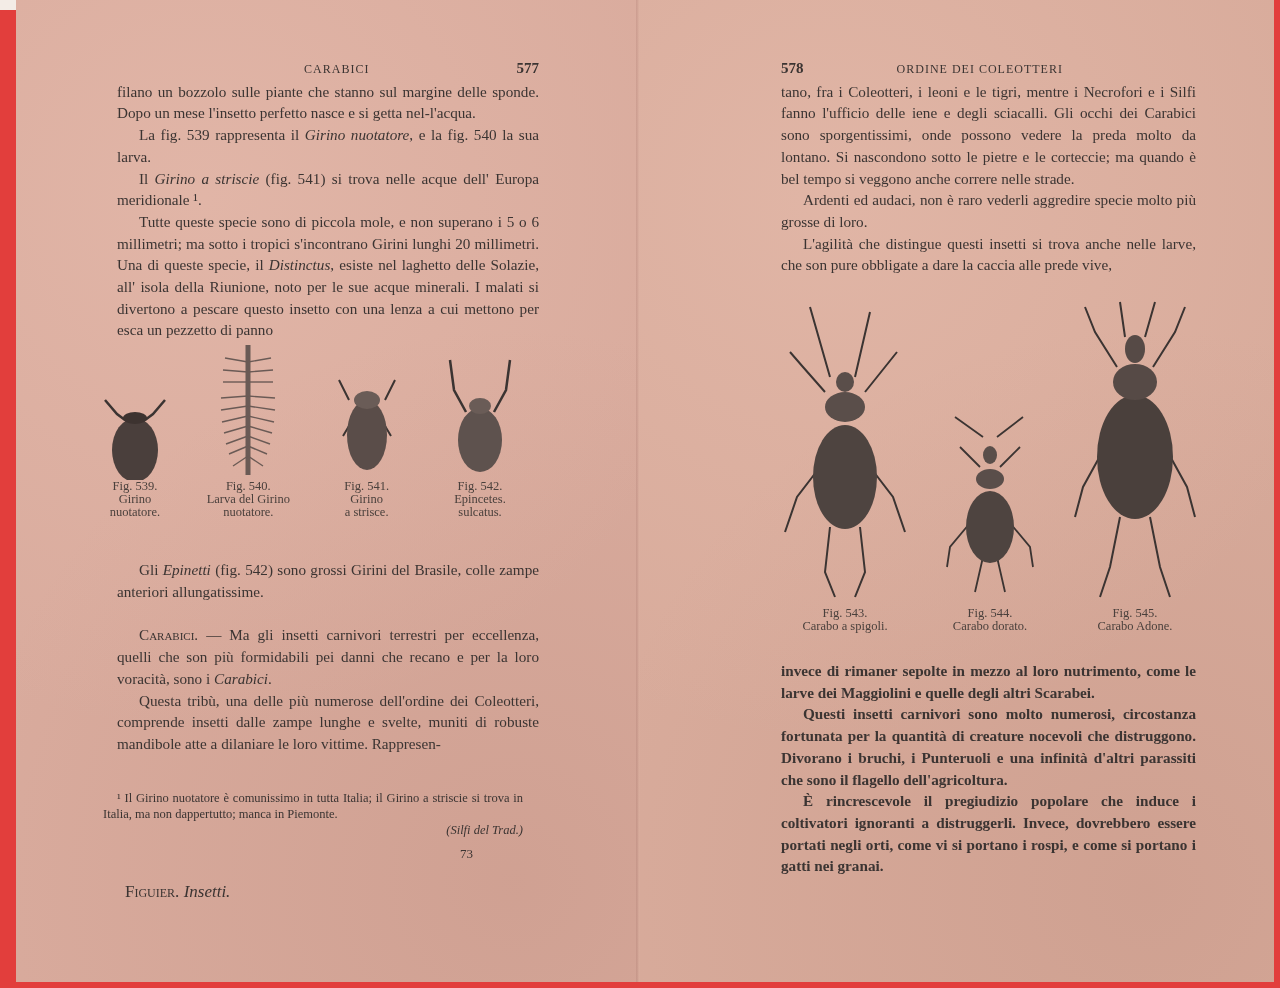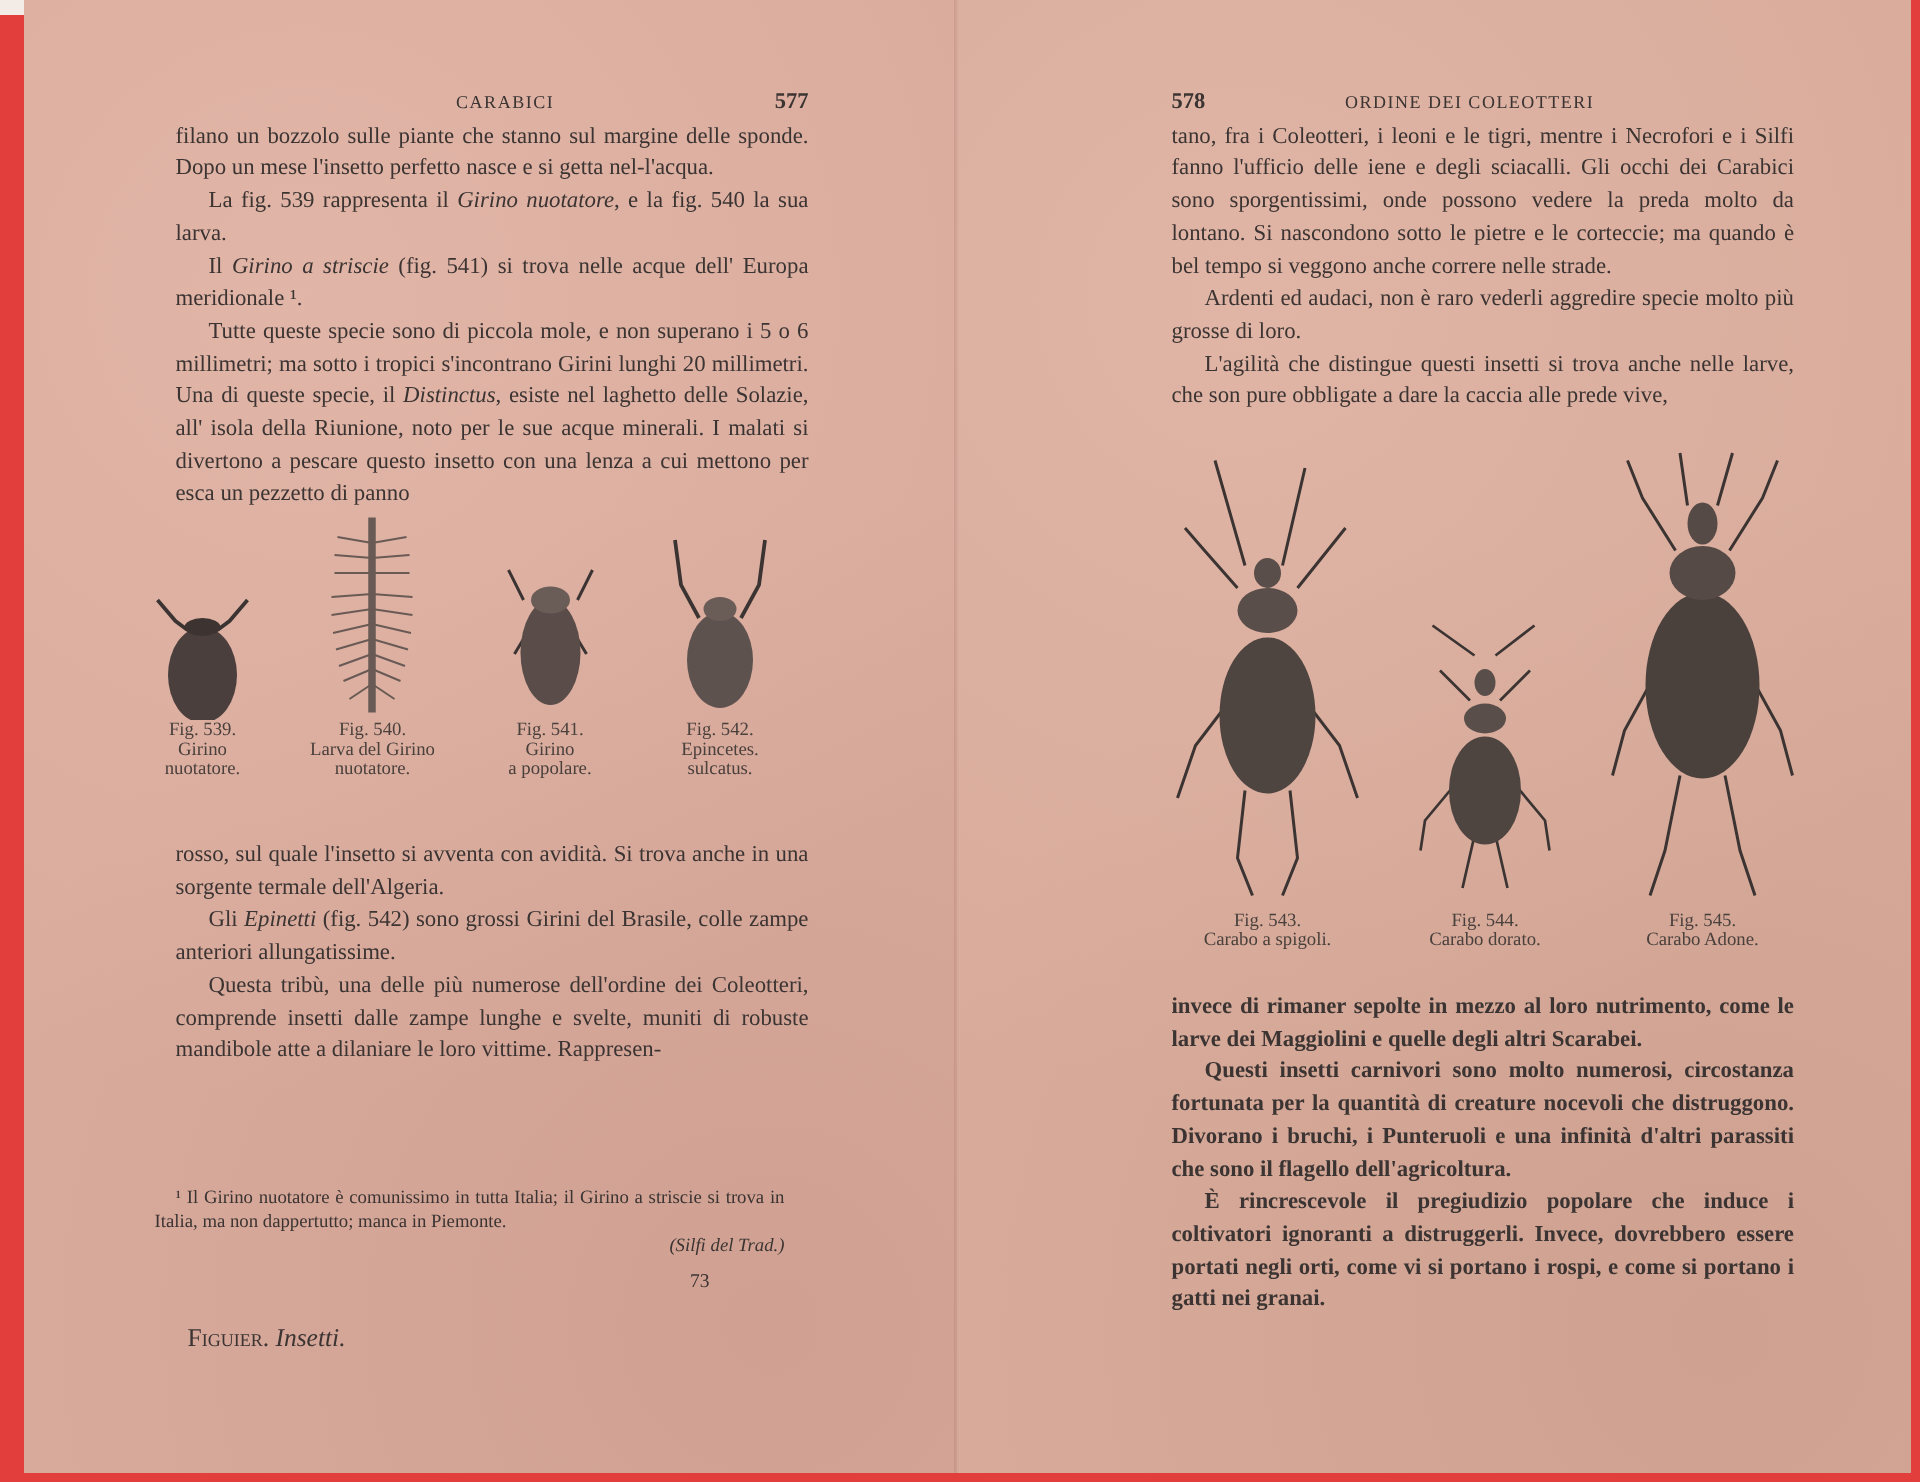--- a/index.html
+++ b/index.html
@@ -92,37 +92,37 @@
     <div class="cap">nuotatore.</div>
   </div>
   <div class="fig" style="width:90px;">
     <svg width="80" height="140" viewBox="0 0 80 140">
       <path d="M12 40 L22 60 M68 40 L58 60 M16 96 L22 86 M64 96 L58 86" stroke="#3b3432" stroke-width="2" fill="none"></path>
       <ellipse cx="40" cy="95" rx="20" ry="35" fill="#5a4d49"></ellipse>
       <ellipse cx="40" cy="60" rx="13" ry="9" fill="#6a5c57"></ellipse>
     </svg>
     <div class="cap">Fig. 541.</div>
     <div class="cap">Girino</div>
-    <div class="cap">a popolare.</div>
+    <div class="cap">a strisce.</div>
   </div>
   <div class="fig" style="width:90px;">
     <svg width="80" height="140" viewBox="0 0 80 140">
       <path d="M10 20 L14 50 L26 72 M70 20 L66 50 L54 72" stroke="#3b3432" stroke-width="2.5" fill="none"></path>
       <ellipse cx="40" cy="100" rx="22" ry="32" fill="#5e524e"></ellipse>
       <ellipse cx="40" cy="66" rx="11" ry="8" fill="#6a5c57"></ellipse>
     </svg>
     <div class="cap">Fig. 542.</div>
     <div class="cap">Epincetes.</div>
     <div class="cap">sulcatus.</div>
   </div>
 </div>
 
 <div class="col col-left" style="top:559px;">
-  <p><span>rosso, sul quale l'insetto si avventa con avidità. Si trova anche in una sorgente termale dell'Algeria.</span></p>
   <p class="ind"><span>Gli </span><i>Epinetti</i><span> (fig. 542) sono grossi Girini del Brasile, colle zampe anteriori allungatissime.</span></p>
+  <p class="ind" style="margin-top:22px;"><span class="sc">Carabici.</span><span> — Ma gli insetti carnivori terrestri per eccellenza, quelli che son più formidabili pei danni che recano e per la loro voracità, sono i </span><i>Carabici</i><span>.</span></p>
   <p class="ind"><span>Questa tribù, una delle più numerose dell'ordine dei Coleotteri, comprende insetti dalle zampe lunghe e svelte, muniti di robuste mandibole atte a dilaniare le loro vittime. Rappresen-</span></p>
 </div>
 
 <div class="foot" style="position:absolute;left:103px;top:790px;width:420px;text-align:justify;">
   <p style="text-indent:14px;">¹ Il Girino nuotatore è comunissimo in tutta Italia; il Girino a striscie si trova in Italia, ma non dappertutto; manca in Piemonte.</p>
   <p style="text-align:right;font-style:italic;">(Silfi del Trad.)</p>
 </div>
 <div style="position:absolute;left:125px;top:882px;font-size:17px;text-align:right;">
   <span class="sc">Figuier.</span> <i>Insetti.</i>
 </div>

